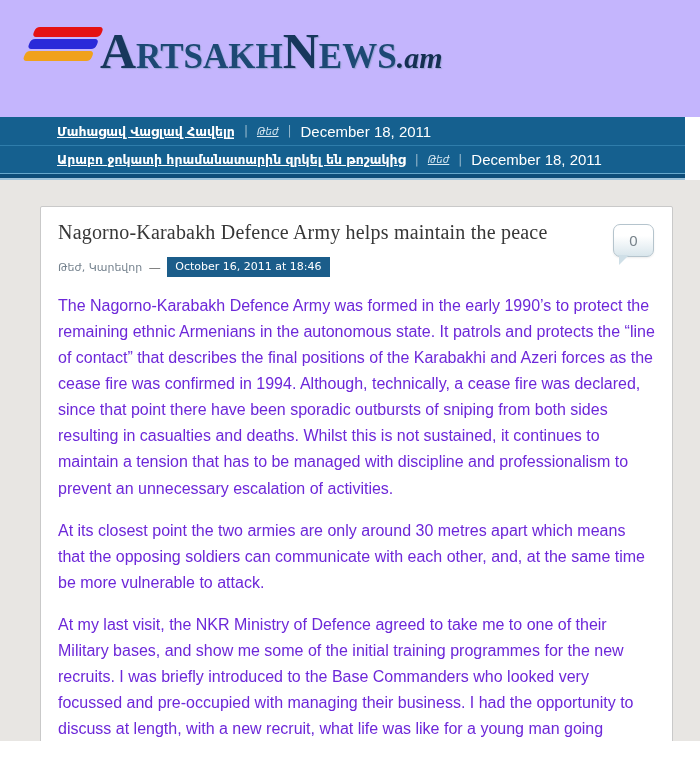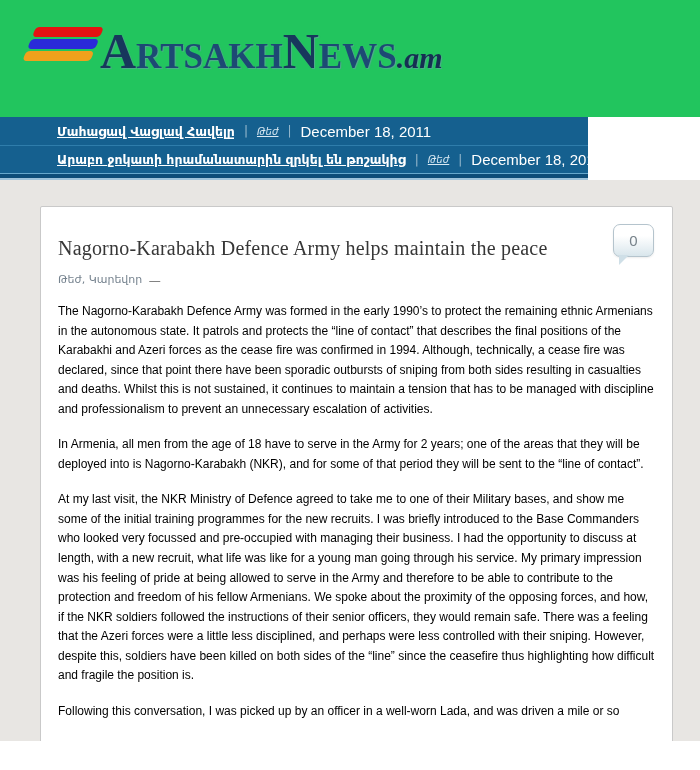--- a/index.html
+++ b/index.html
@@ -6,38 +6,38 @@
   html,body { margin:0; padding:0; }
   body {
     width:700px; height:770px; overflow:hidden; position:relative;
     background:#ffffff; font-family:"Liberation Sans", sans-serif;
   }
 
   
   .corner-mark { position:absolute; left:0; top:0; width:9px; height:9px; background:#8d140d; }
 
   
-  .site-header { position:relative; height:117px; background:#22c55e; }
+  .site-header { position:relative; height:117px; background:#c4b5fd; }
   .logo { position:absolute; left:36px; top:22px; height:60px; cursor:pointer; }
   .flag-stripes { position:absolute; left:0; top:5px; transform:skewX(-22deg); transform-origin:0 0; }
   .stripe { width:68px; height:10px; margin-bottom:2px; border-radius:4px; }
   .stripe.red    { background:#e51212; }
   .stripe.blue   { background:#2a2ad9; }
   .stripe.orange { background:#f0a11c; }
   .logo-text {
     position:absolute; left:64px; top:0; white-space:nowrap;
     font-family:"Liberation Serif", serif; font-weight:bold; color:#1d4066;
     text-shadow:1px 1px 1px rgba(120,150,180,.55);
   }
   .logo-text .lg  { font-size:50px; line-height:58px; vertical-align:baseline; color:#17375c; }
   .logo-text .sm  { font-size:35px; line-height:58px; color:#1d4974; }
   .logo-text .am  { font-size:30px; line-height:58px; font-style:italic; color:#152f52; }
 
   
-  .ticker { width:588px; }
+  .ticker { width:685px; }
   .ticker-row {
     height:28px; display:flex; align-items:center; padding-left:57px;
     font-family:"DejaVu Sans", sans-serif; white-space:nowrap; overflow:hidden;
   }
   .row-a, .row-b { background:#15608f; }
   .row-b { border-top:1px solid #2f7dab; }
   .row-c { background:#2c87b9; border-top:1px solid #4d9cc6; }
   .ticker-row .headline {
     color:#ffffff; font-weight:bold; font-size:12.5px; text-decoration:underline; cursor:pointer;
   }
@@ -48,21 +48,21 @@
 
   
   .page-body { height:561px; background:#e8e6e3; padding-top:26px; overflow:hidden; }
   .article-card {
     margin-left:40px; width:633px; height:560px;
     background:#ffffff; border:1px solid #c9c9c9; border-radius:2px;
     padding:14px 17px 0 17px; position:relative;
   }
   .article-title {
     font-family:"Liberation Serif", serif; font-weight:normal;
-    font-size:20px; color:#373737; margin:16px 0 13px 0; letter-spacing:.2px;
+    font-size:20px; color:#373737; margin:0 0 13px 0; letter-spacing:.2px;
     max-width:555px;
   }
   .article-meta {
     font-family:"DejaVu Sans", sans-serif; font-size:11px; color:#75828e;
     margin-bottom:14px; display:flex; align-items:center;
   }
   .article-meta .cats { color:#75828e; cursor:pointer; }
   .article-meta .mdash { color:#5a5a5a; margin:0 7px; font-family:"Liberation Sans",sans-serif; }
   .date-badge { background:#1b5d8a; color:#ffffff; padding:3px 8px 4px; font-size:11px; }
 
@@ -73,21 +73,21 @@
     text-align:center; line-height:31px; color:#77828a; font-size:15px;
     font-family:"Liberation Sans",sans-serif; cursor:pointer;
     box-shadow:0 1px 2px rgba(0,0,0,.08);
   }
   .comments-bubble::after {
     content:""; position:absolute; left:5px; bottom:-9px; width:0; height:0;
     border-top:10px solid #cfdfe7; border-right:10px solid transparent;
   }
 
   .article-content p {
-    font-size:12px; line-height:1.63; color:#000000;
+    font-size:16px; line-height:1.63; color:#6d28d9;
     margin:16px 0 11px 0; max-width:600px;
   }
 </style>
 </head>
 <body>
 
 <div class="corner-mark"></div>
 
 <header class="site-header">
   <div class="logo">
@@ -120,21 +120,22 @@
 
 <div class="page-body">
   <article class="article-card">
     <div class="comments-bubble">
       <span>0</span>
     </div>
     <h1 class="article-title">Nagorno-Karabakh Defence Army helps maintain the peace</h1>
     <div class="article-meta">
       <a class="cats">Թեժ, Կարեվոր</a>
       <span class="mdash">—</span>
+      <span class="date-badge">October 16, 2011 at 18:46</span>
     </div>
     <div class="article-content">
       <p>The Nagorno-Karabakh Defence Army was formed in the early 1990’s to protect the remaining ethnic Armenians in the autonomous state. It patrols and protects the “line of contact” that describes the final positions of the Karabakhi and Azeri forces as the cease fire was confirmed in 1994. Although, technically, a cease fire was declared, since that point there have been sporadic outbursts of sniping from both sides resulting in casualties and deaths. Whilst this is not sustained, it continues to maintain a tension that has to be managed with discipline and professionalism to prevent an unnecessary escalation of activities.</p>
-      <p>In Armenia, all men from the age of 18 have to serve in the Army for 2 years; one of the areas that they will be deployed into is Nagorno-Karabakh (NKR), and for some of that period they will be sent to the “line of contact”.</p>
+      <p>At its closest point the two armies are only around 30 metres apart which means that the opposing soldiers can communicate with each other, and, at the same time be more vulnerable to attack.</p>
       <p>At my last visit, the NKR Ministry of Defence agreed to take me to one of their Military bases, and show me some of the initial training programmes for the new recruits. I was briefly introduced to the Base Commanders who looked very focussed and pre-occupied with managing their business. I had the opportunity to discuss at length, with a new recruit, what life was like for a young man going through his service. My primary impression was his feeling of pride at being allowed to serve in the Army and therefore to be able to contribute to the protection and freedom of his fellow Armenians. We spoke about the proximity of the opposing forces, and how, if the NKR soldiers followed the instructions of their senior officers, they would remain safe. There was a feeling that the Azeri forces were a little less disciplined, and perhaps were less controlled with their sniping. However, despite this, soldiers have been killed on both sides of the “line” since the ceasefire thus highlighting how difficult and fragile the position is.</p>
       <p>Following this conversation, I was picked up by an officer in a well-worn Lada, and was driven a mile or so</p>
     </div>
   </article>
 </div>
 
 </body></html>

